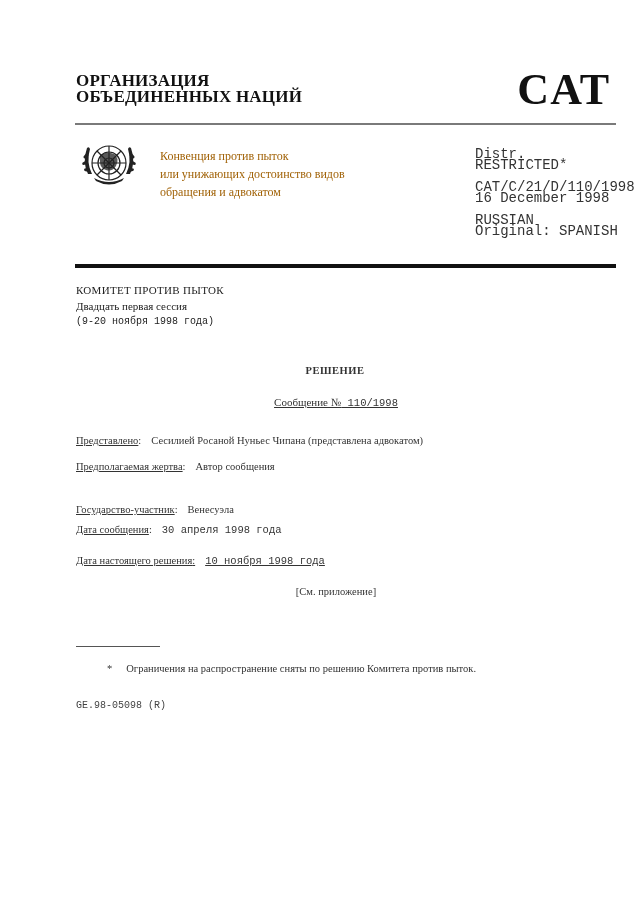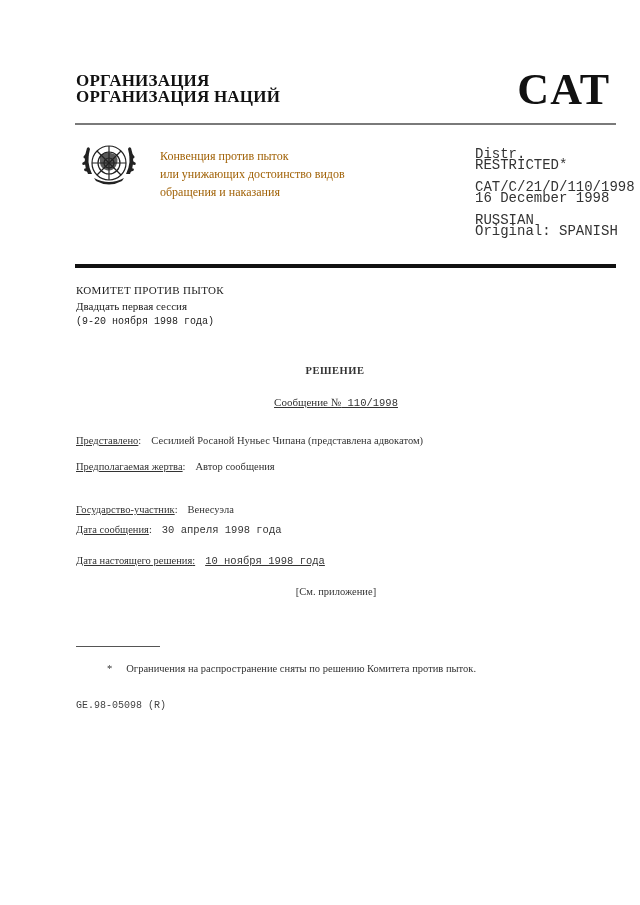--- a/index.html
+++ b/index.html
@@ -45,21 +45,21 @@
     .footnote { left: 107px; top: 647px; font-size: 10.5px; color: #333; white-space: nowrap; }
     .footnote .star { margin-right: 14px; }
 
     .docnum { left: 76px; top: 684px; font-size: 10px; color: #444; white-space: nowrap; }
   </style>
 </head>
 <body>
 
 <div class="abs org serif">
   <div>ОРГАНИЗАЦИЯ</div>
-  <div>ОРГАНИЗАЦИЯ  НАЦИЙ</div>
+  <div>ОБЪЕДИНЕННЫХ  НАЦИЙ</div>
 </div>
 <div class="abs cat serif">CAT</div>
 
 <div class="abs rule-thin"></div>
 
 <div class="abs emblem">
   <svg width="62" height="62" viewBox="0 0 62 62">
     <g fill="none" stroke="#222" stroke-width="1.2">
       <circle cx="31" cy="29" r="17"></circle>
       <circle cx="31" cy="29" r="11"></circle>
@@ -80,21 +80,21 @@
       <ellipse cx="55" cy="29" rx="3" ry="1.6" transform="rotate(20 55 29)"></ellipse>
       <ellipse cx="53" cy="36" rx="3" ry="1.6" transform="rotate(-10 53 36)"></ellipse>
       <path d="M16 44 Q31 52 46 44 L44 47 Q31 54 18 47 Z"></path>
     </g>
   </svg>
 </div>
 
 <div class="abs conv serif">
   <div>Конвенция  против  пыток</div>
   <div>или  унижающих  достоинство  видов</div>
-  <div>обращения  и  наказания</div>
+  <div>обращения  и  адвокатом</div>
 </div>
 
 <div class="abs distr mono">
   <div>Distr.</div>
   <div>RESTRICTED*</div>
   <div class="gap"></div>
   <div>CAT/C/21/D/110/1998</div>
   <div>16 December 1998</div>
   <div class="gap"></div>
   <div>RUSSIAN</div>

